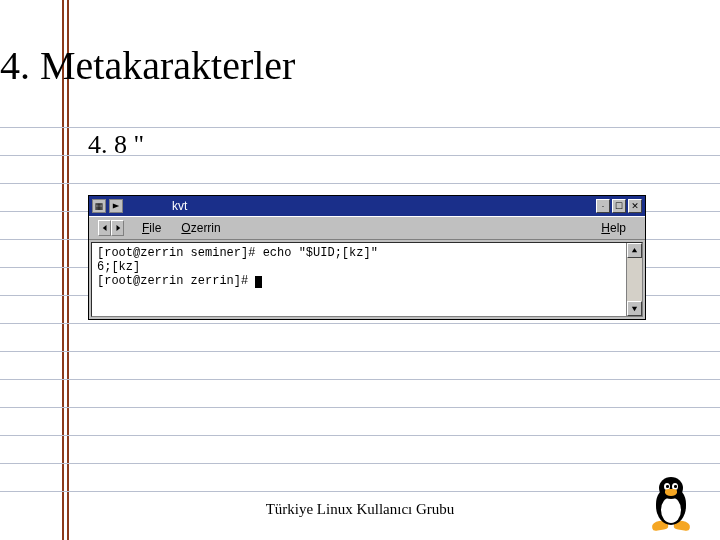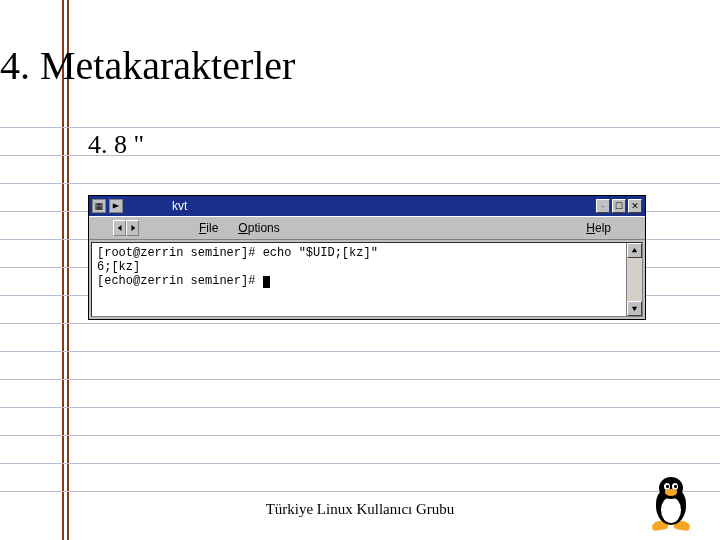--- a/index.html
+++ b/index.html
@@ -24,21 +24,21 @@
 .termwin { position: absolute; top: 195px; left: 88px; width: 558px; border: 1px solid #000; background: #c0c0c0; font-family: Tahoma, Arial, sans-serif; font-size: 12px; }
 
 .titlebar { height: 20px; background: linear-gradient(to bottom, #1a2f8a, #1a2f8a); display: flex; align-items: center; padding: 0 3px; color: #fff; }
 .tb-icon { width: 14px; height: 14px; background: #c0c0c0; border: 1px solid #808080; margin-right: 3px; display: inline-flex; align-items: center; justify-content: center; font-size: 9px; color: #000; }
 .tb-arrow { width: 14px; height: 14px; background: #c0c0c0; border: 1px solid #808080; margin-right: 5px; display: inline-flex; align-items: center; justify-content: center; }
 .tb-arrow svg { width: 8px; height: 8px; }
 .tb-title { flex: 1; font-size: 12px; padding-left: 44px; }
 .tb-btns { display: flex; gap: 2px; }
 .tb-btn { width: 14px; height: 14px; background: #c0c0c0; border-top: 1px solid #fff; border-left: 1px solid #fff; border-right: 1px solid #404040; border-bottom: 1px solid #404040; display: inline-flex; align-items: center; justify-content: center; font-size: 9px; color: #000; cursor: pointer; }
 
-.menubar { height: 24px; background: #c0c0c0; border-top: 1px solid #fff; border-bottom: 1px solid #808080; display: flex; align-items: center; padding: 0 24px; gap: 42px; }
+.menubar { height: 24px; background: #c0c0c0; border-top: 1px solid #fff; border-bottom: 1px solid #808080; display: flex; align-items: center; padding: 0 9px; }
 .menu-left { display: flex; gap: 0; }
 .menu-item { padding: 2px 10px; cursor: pointer; color: #000; }
 .menu-item .ul { text-decoration: underline; }
 .menu-spacer { flex: 1; }
 .mb-arrows { display: flex; align-items: center; margin-right: 8px; }
 .mb-arrow { width: 13px; height: 16px; background: #c0c0c0; border-top: 1px solid #fff; border-left: 1px solid #fff; border-right: 1px solid #808080; border-bottom: 1px solid #808080; display: flex; align-items: center; justify-content: center; }
 .mb-arrow svg { width: 6px; height: 6px; }
 
 .termbody { background: #fff; border: 1px inset #808080; margin: 2px; height: 75px; display: flex; }
 .termtext { flex: 1; padding: 3px 5px; font-family: "Courier New", monospace; font-size: 12px; line-height: 14px; color: #000; white-space: pre; }
@@ -115,30 +115,30 @@
             </svg>
           </span>
         <span class="mb-arrow">
             <svg viewBox="0 0 8 8">
               <polygon points="2,0 2,8 7,4" fill="#000"></polygon>
             </svg>
           </span>
       </span>
       <span class="menu-left">
         <span class="menu-item"><span class="ul">F</span><span>ile</span></span>
-        <span class="menu-item"><span class="ul">O</span><span>ptions</span></span>
+        <span class="menu-item"><span class="ul">O</span><span>zerrin</span></span>
       </span>
       <span class="menu-spacer"></span>
       <span class="menu-item"><span class="ul">H</span><span>elp</span></span>
     </div>
 
     <div class="termbody">
       <div class="termtext"><span>[root@zerrin seminer]# echo "$UID;[kz]"</span>
 <span>6;[kz]</span>
-<span>[echo@zerrin seminer]# </span><span class="cursor"></span></div>
+<span>[root@zerrin zerrin]# </span><span class="cursor"></span></div>
       <div class="vscroll">
         <div class="sbtn">
             <svg viewBox="0 0 8 8">
               <polygon points="4,1 7,6 1,6" fill="#000"></polygon>
             </svg>
           </div>
         <div class="strack"></div>
         <div class="sbtn">
             <svg viewBox="0 0 8 8">
               <polygon points="1,2 7,2 4,7" fill="#000"></polygon>

